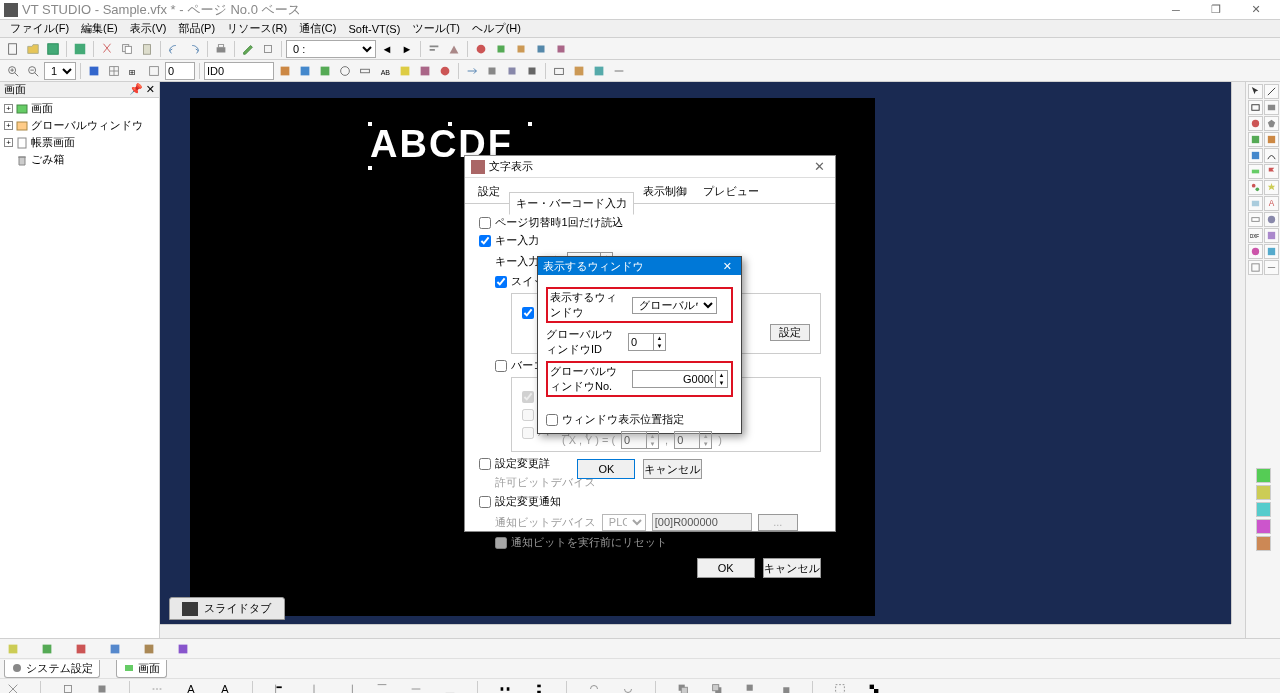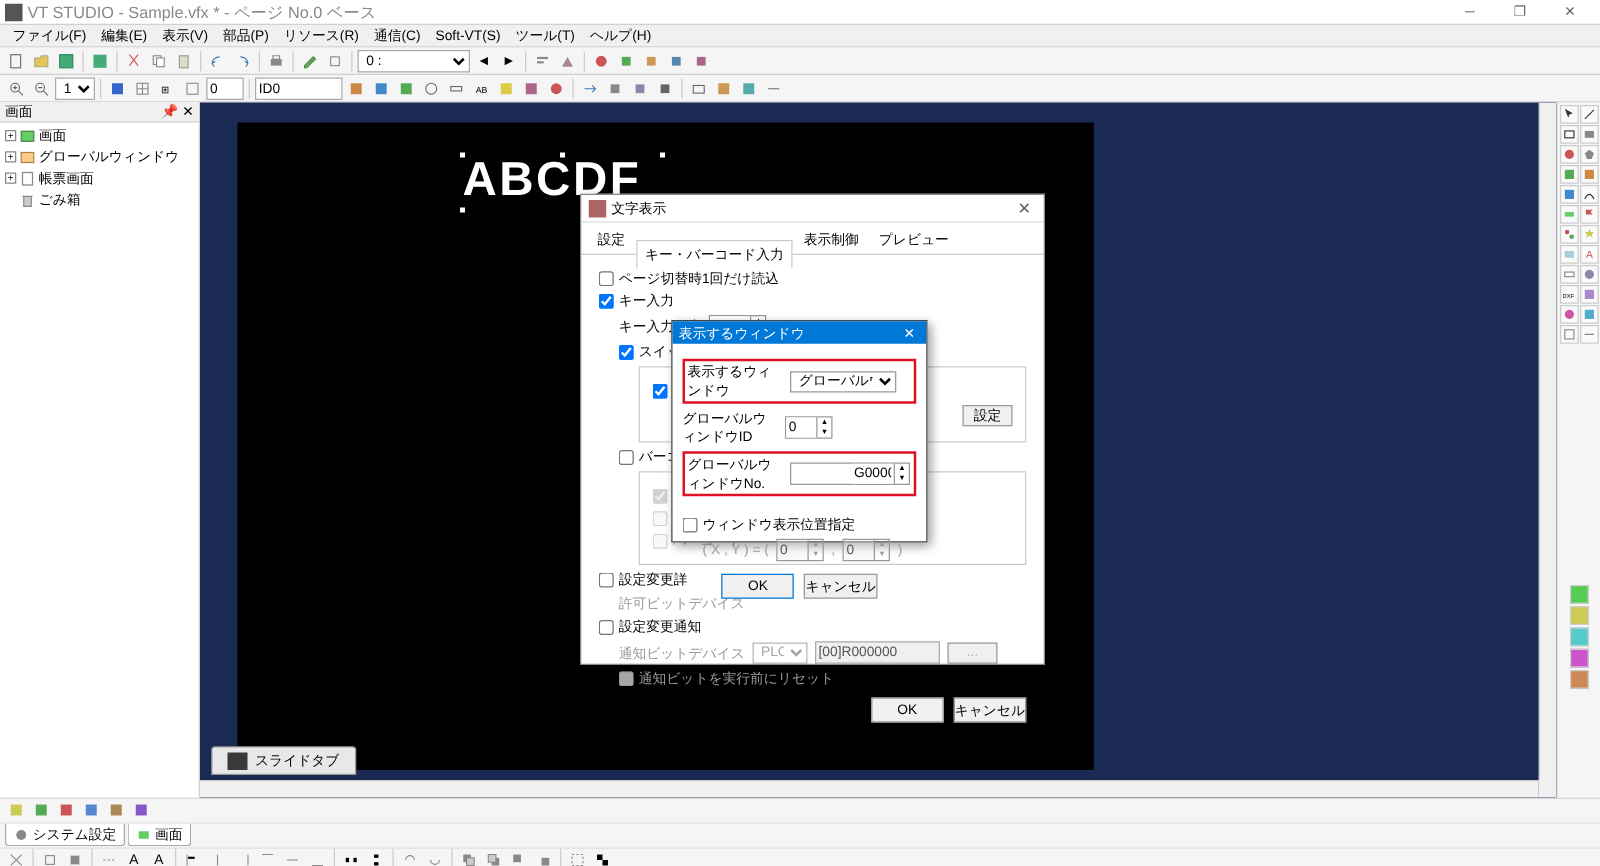--- a/index.html
+++ b/index.html
@@ -80,21 +80,21 @@
 .dlg2-title { height: 18px; background: #0078d7; color: #fff; display: flex; align-items: center; justify-content: space-between; padding: 0 5px; font-size: 11px; }
 .dlg2-title .x { background: #0078d7; color: #fff; padding: 0 4px; }
 .dlg2-body { padding: 8px 8px; font-size: 11px; }
 .dlg2 .hrow { display: flex; align-items: center; gap: 6px; margin: 4px 0; }
 .hl-red { border: 2px solid #d12; padding: 1px 2px; }
 .sel { border: 1px solid #999; height: 17px; background: #fff; font-size: 11px; padding: 0 2px; width: 85px; }
 .dlg2-btns { display: flex; justify-content: center; gap: 8px; margin-top: 10px; }
 
 
 .bottom-tools { background: #f5f5f5; border-top: 1px solid #d0d0d0; }
-.bt-row { height: 20px; display: flex; align-items: flex-start; padding: 0 4px; gap: 2px; border-bottom: 1px solid #e0e0e0; }
+.bt-row { height: 20px; display: flex; align-items: center; padding: 0 4px; gap: 16px; border-bottom: 1px solid #e0e0e0; }
 .tabbtn { border: 1px solid #aaa; background: #fff; padding: 1px 6px; font-size: 11px; display: flex; align-items: center; gap: 3px; border-top: none; border-radius: 0 0 3px 3px; }
 </style>
 </head>
 <body>
 
 <div class="titlebar">
   <div class="icon"></div>
   <div class="title">VT STUDIO - Sample.vfx * - ページ No.0 ベース</div>
   <div class="winbtns">
     <div class="winbtn">─</div>

